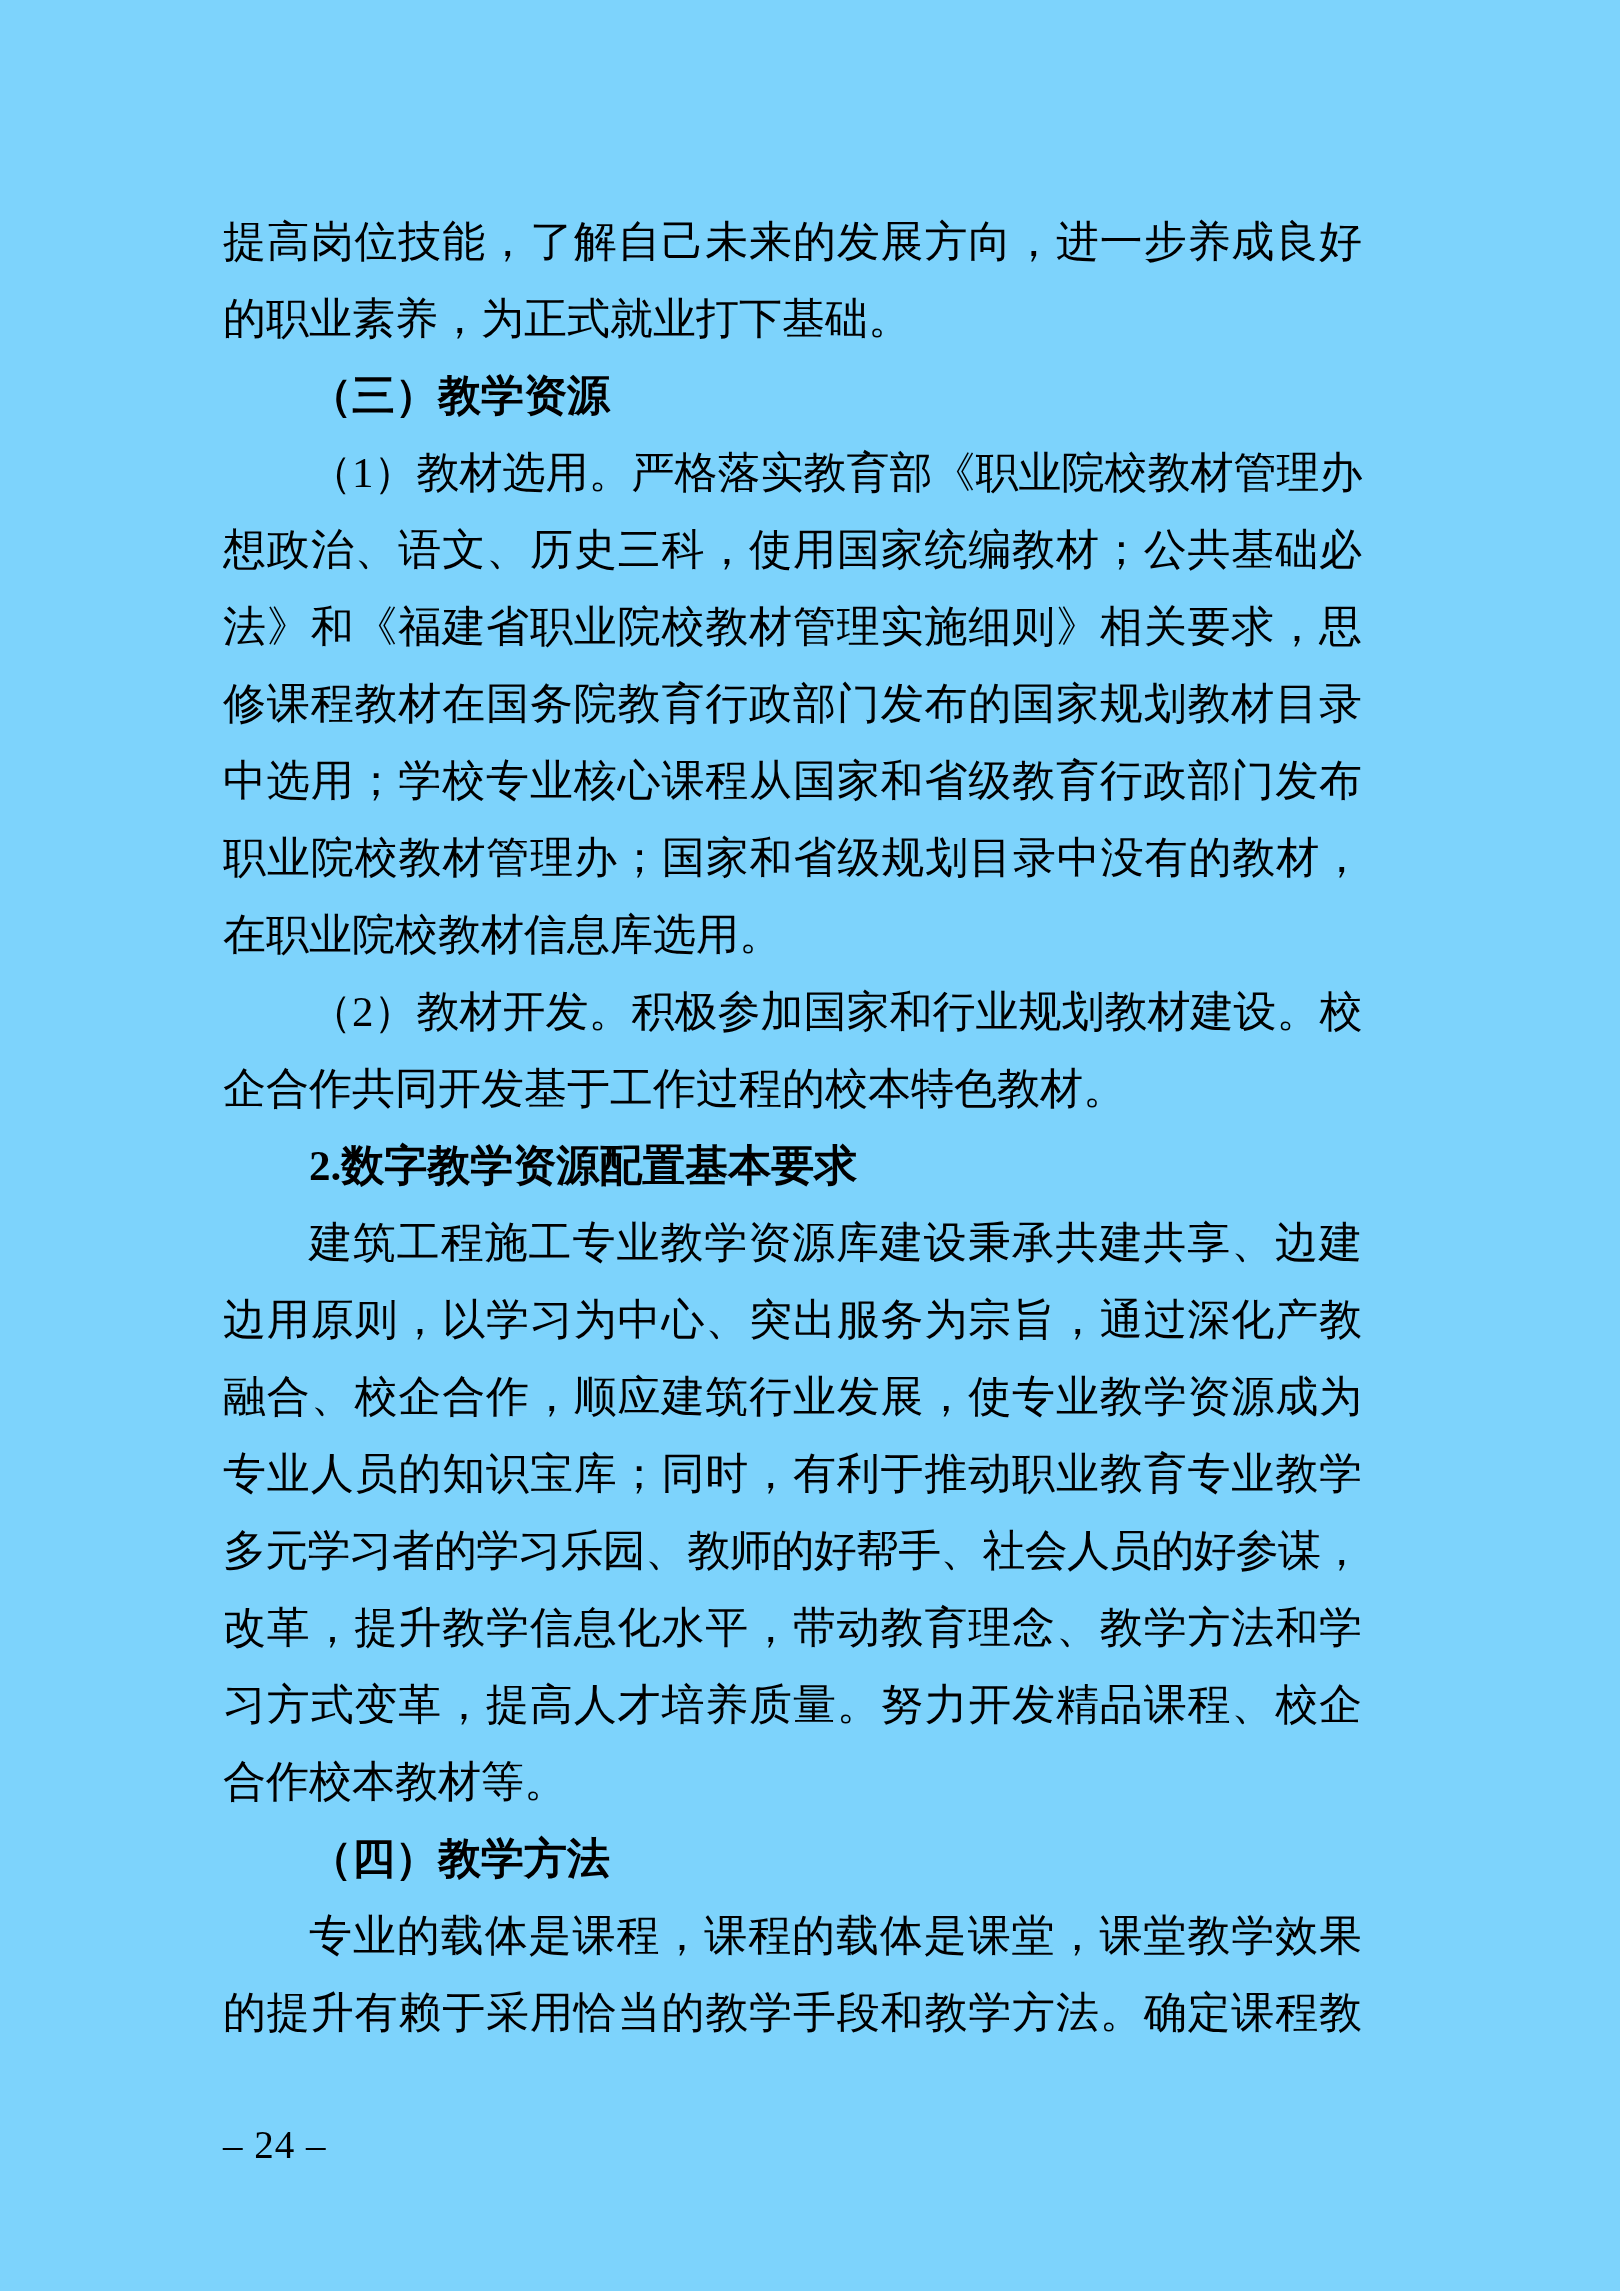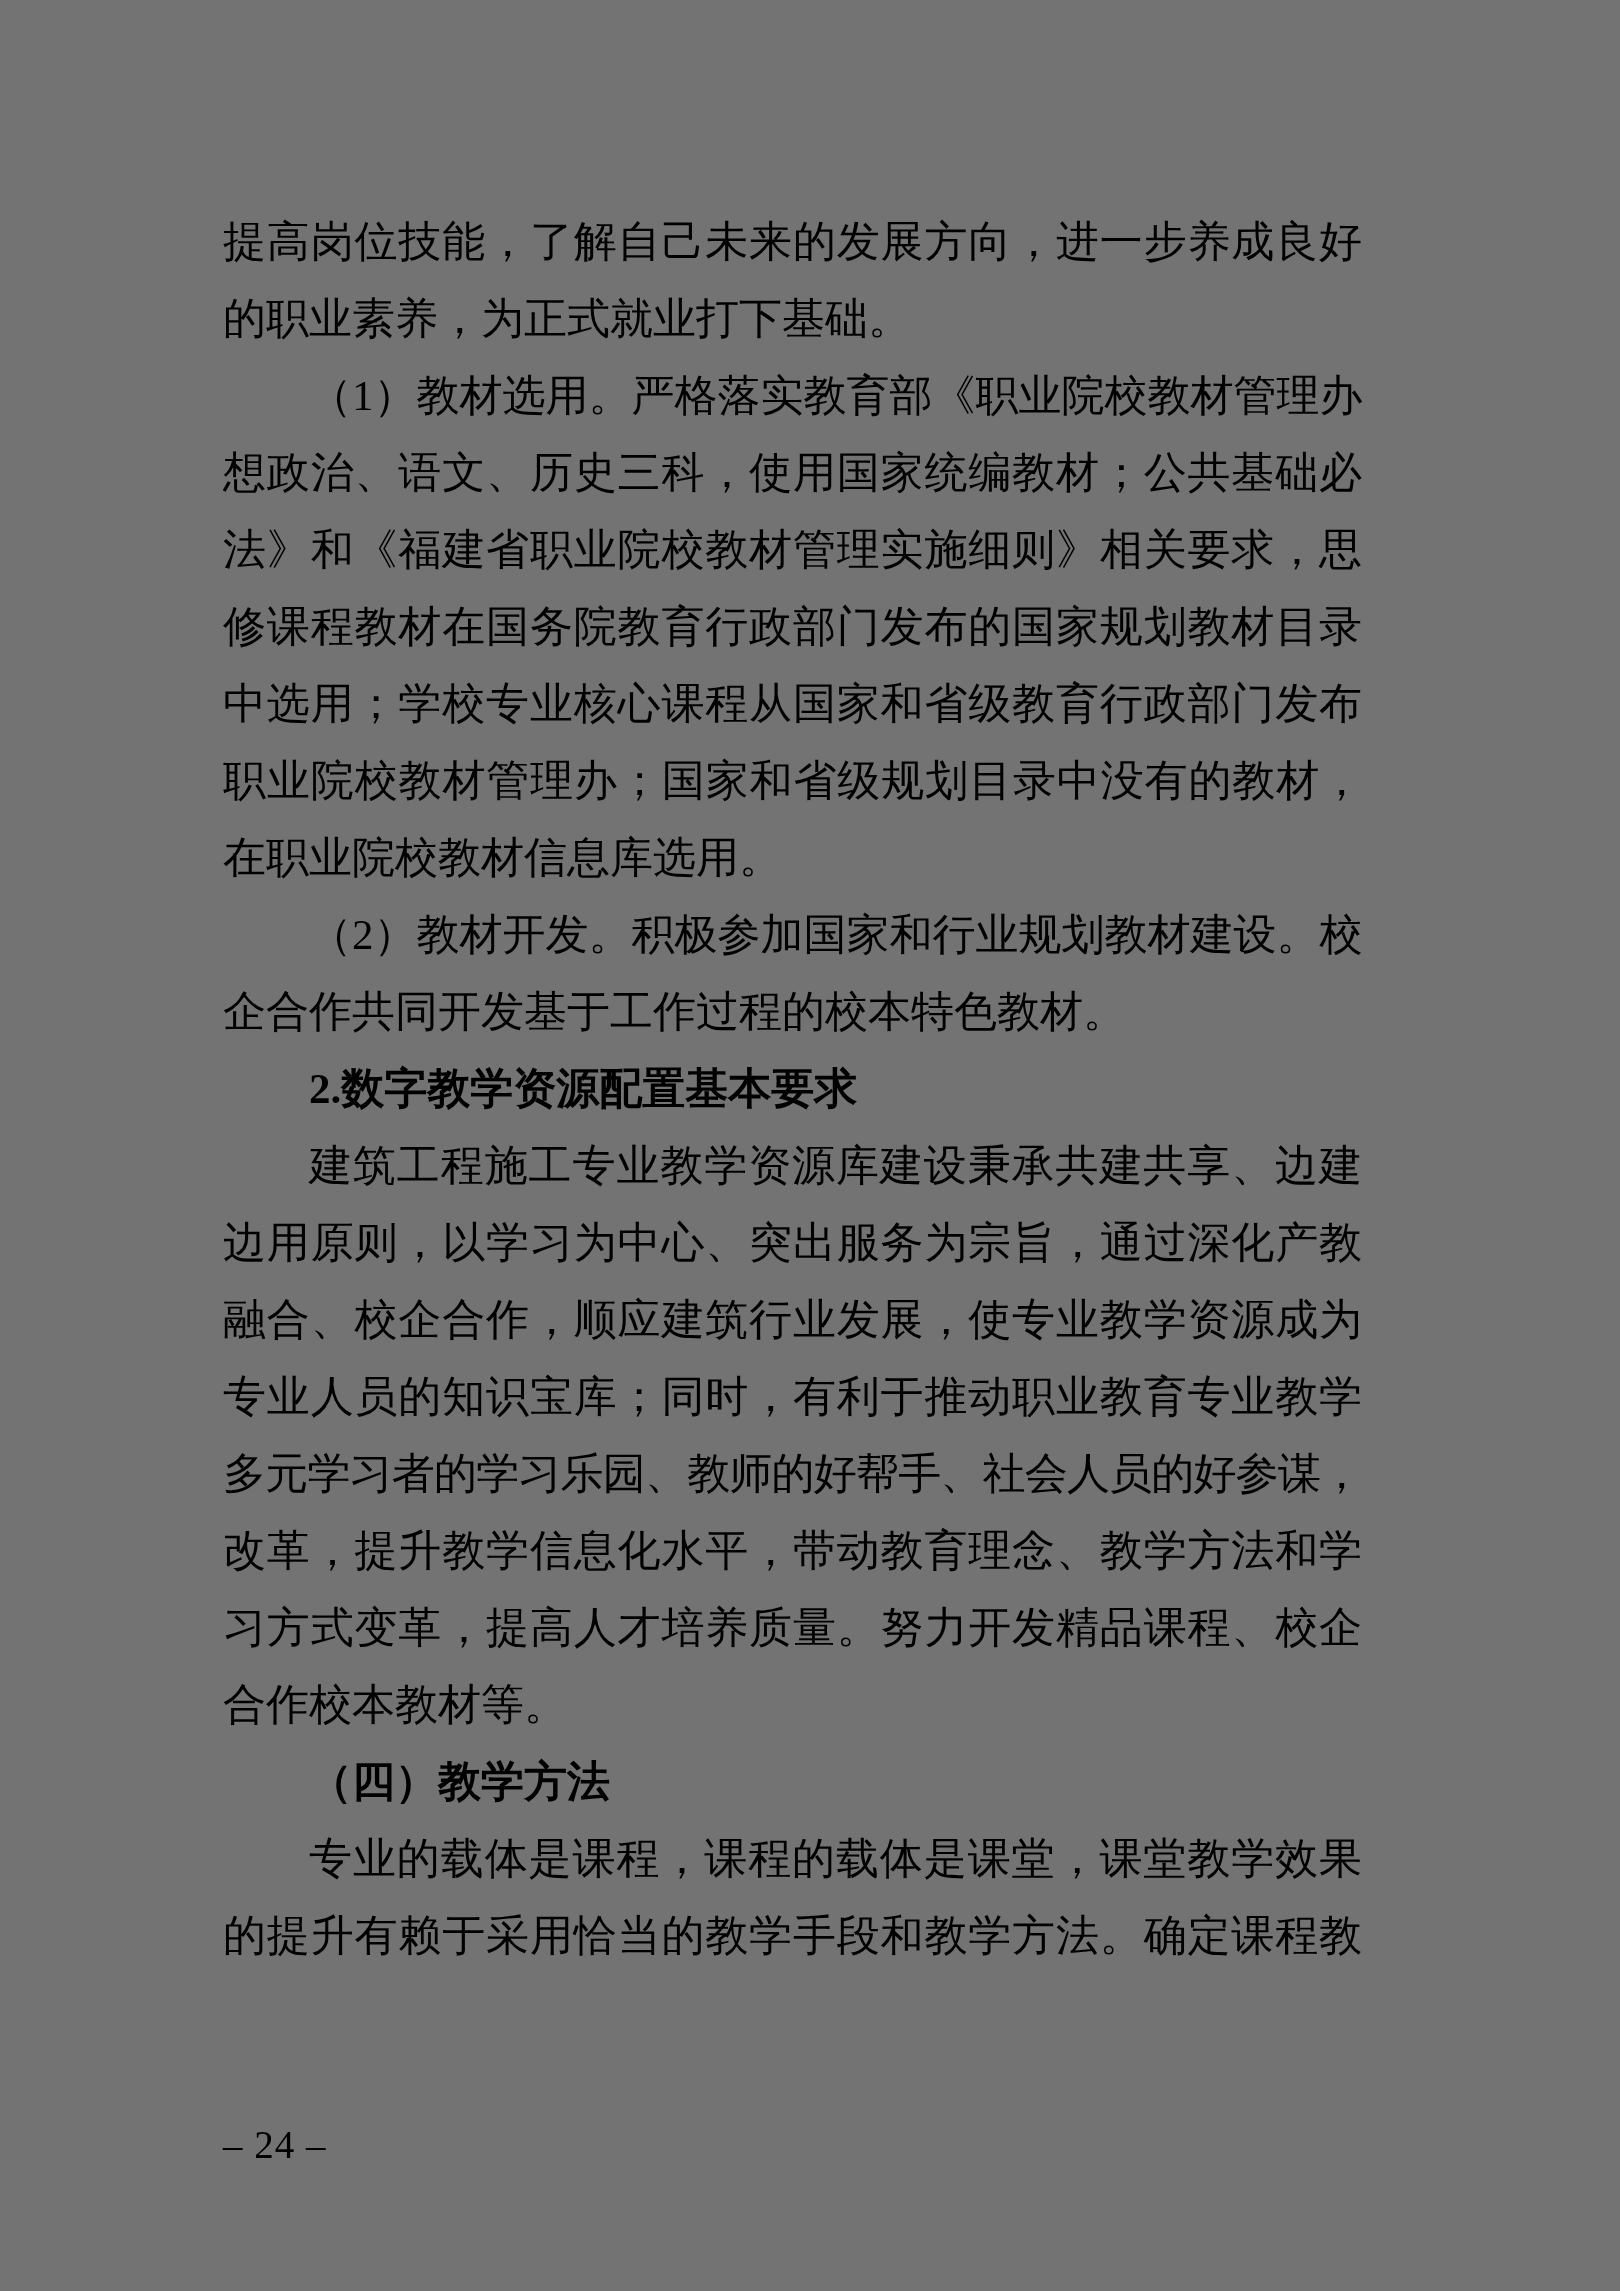--- a/index.html
+++ b/index.html
@@ -8,21 +8,21 @@
     width: 1620px;
     height: 2292px;
     position: relative;
     background: #ffffff;
     overflow: hidden;
     font-family: "Liberation Serif", serif;
   }
   .doc-page {
     position: absolute;
     inset: 0;
-    background: #737373;
+    background: #7dd3fc;
   }
   .doc-body {
     position: absolute;
     left: 223px;
     top: 203px;
     width: 1139px;
     color: #000000;
     font-size: 43px;
   }
   .block { margin: 0; padding: 0; }
@@ -59,20 +59,23 @@
 </style>
 </head>
 <body>
 
 <div class="doc-page">
   <main class="doc-body">
       <p class="block body">
         <span class="line j" style="">提高岗位技能，了解自己未来的发展方向，进一步养成良好</span>
         <span class="line" style="">的职业素养，为正式就业打下基础。</span>
       </p>
+      <p class="block heading indent">
+        <span class="line" style="">（三）教学资源</span>
+      </p>
       <p class="block body indent">
         <span class="line j" style="letter-spacing: -0.4px;">（1）教材选用。严格落实教育部《职业院校教材管理办</span>
         <span class="line j" style="">想政治、语文、历史三科，使用国家统编教材；公共基础必</span>
         <span class="line j" style="">法》和《福建省职业院校教材管理实施细则》相关要求，思</span>
         <span class="line j" style="">修课程教材在国务院教育行政部门发布的国家规划教材目录</span>
         <span class="line j" style="">中选用；学校专业核心课程从国家和省级教育行政部门发布</span>
         <span class="line j" style="letter-spacing: -1.1px;">职业院校教材管理办；国家和省级规划目录中没有的教材，</span>
         <span class="line" style="">在职业院校教材信息库选用。</span>
       </p>
       <p class="block body indent">

